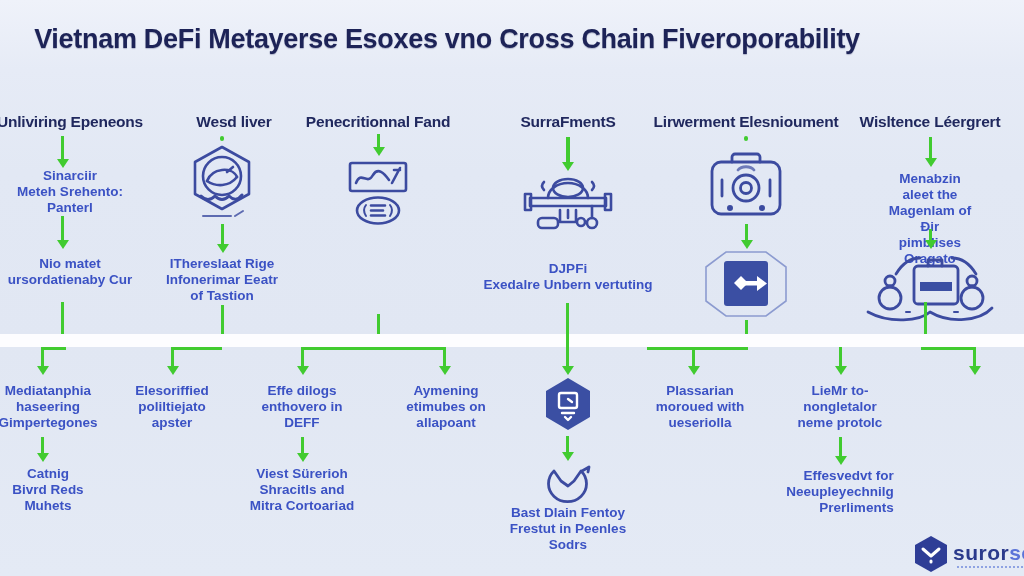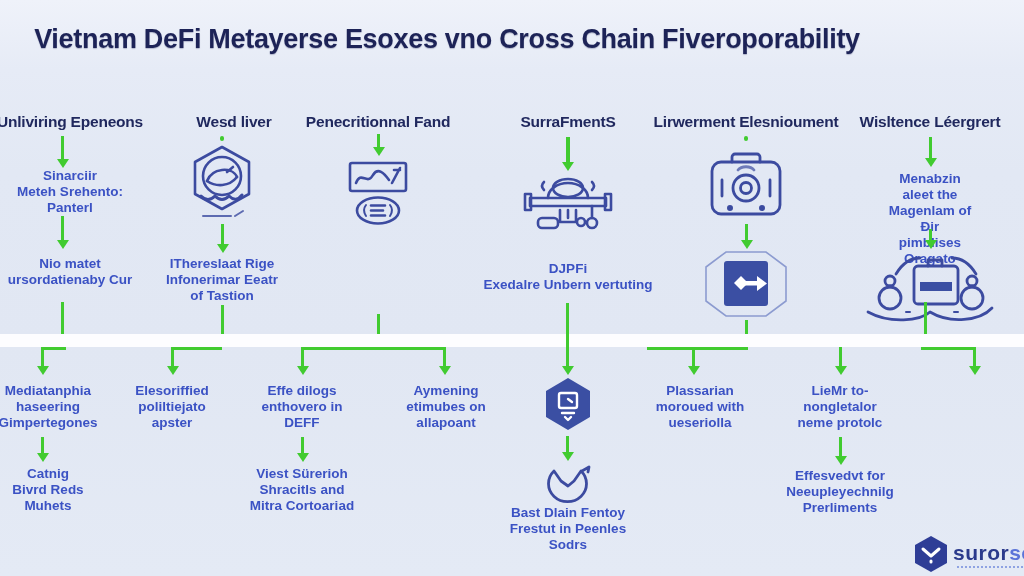--- a/index.html
+++ b/index.html
@@ -202,21 +202,21 @@
   <div class="txt" style="left:700px;top:383px;">Plassarian
 moroued with
 ueseriolla</div>
   <div class="vline" style="left:839px;top:347px;height:19px;"></div>
   <div class="ahead" style="left:835px;top:366px;"></div>
   <div class="txt" style="left:840px;top:383px;">LieMr to-
 nongletalor
 neme protolc</div>
   <div class="vline" style="left:839px;top:437px;height:19px;"></div>
   <div class="ahead" style="left:835px;top:456px;"></div>
-  <div class="txt" style="left:840px;top:468px;">Effesvedvt for
+  <div class="txt" style="left:840px;top:468px;text-align:right;">Effesvedvt for
 Neeupleyechnilg
 Prerliments</div>
 
   <div class="hdr" style="left:930px;top:113px;">Wisltence Léergrert</div>
   <div class="vline" style="left:929px;top:137px;height:21px;"></div>
   <div class="ahead" style="left:925px;top:158px;"></div>
   <div class="txt" style="left:930px;top:171px;">Menabzin aleet the
 Magenlam of Ðir
 pimblises Oragato</div>
   <div class="vline" style="left:929px;top:229px;height:11px;"></div>

